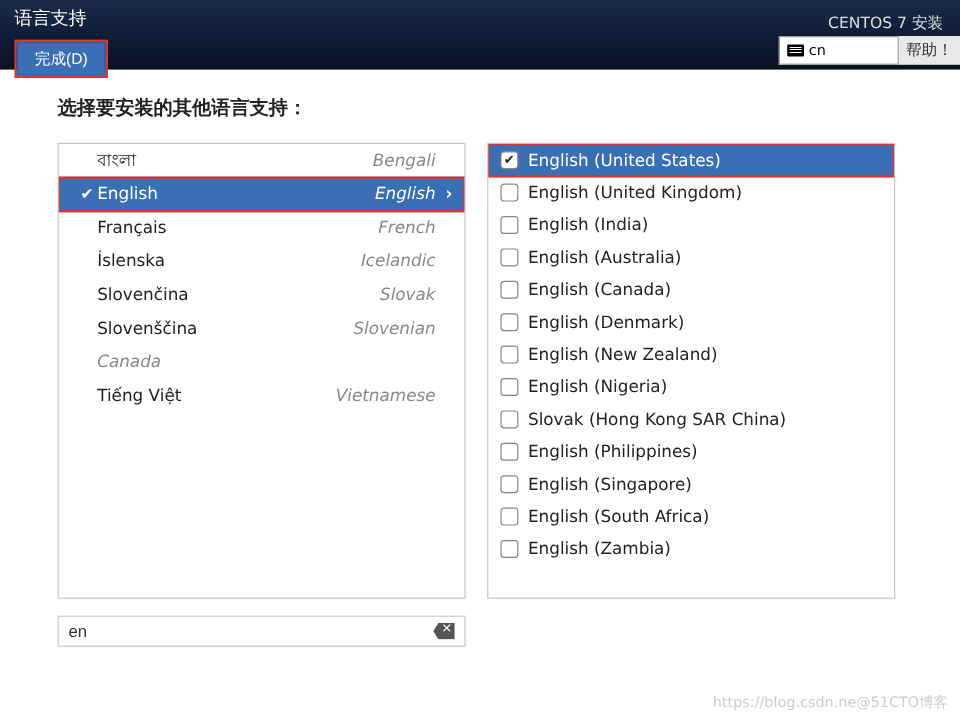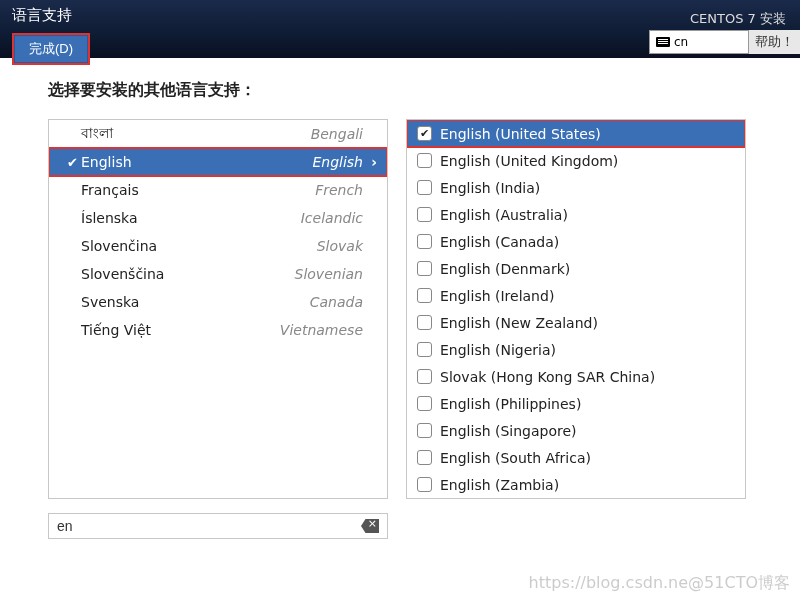--- a/index.html
+++ b/index.html
@@ -45,21 +45,21 @@
   .locale-row.selected .cb { background: #fff; }
   .locale-label { color: #222; }
   .locale-row.selected .locale-label { color: #fff; font-weight: 500; }
 
   .search-row { margin-top: 14px; width: 340px; }
   .search-box { display: flex; align-items: center; border: 1px solid #c7c7c7; background: #fff; padding: 4px 8px; justify-content: space-between; }
   .search-input { border: none; outline: none; flex: 1; font-size: 14px; color: #333; }
   .clear-icon { width: 18px; height: 14px; background: #555; clip-path: polygon(25% 0, 100% 0, 100% 100%, 25% 100%, 0 50%); position: relative; }
   .clear-icon::after { content: "×"; color: #fff; font-size: 11px; position: absolute; right: 2px; top: -2px; }
 
-  .watermark { position: absolute; right: 10px; bottom: 6px; color: #aaa; font-size: 16px; opacity: .6; }
+  .watermark { position: absolute; right: 10px; bottom: 6px; color: #aaa; font-size: 12px; opacity: .6; }
 </style>
 </head>
 <body>
 
 <div class="topbar">
   <div class="topbar-left">
     <div class="title-cn">语言支持</div>
     <div class="done-wrap">
       <button class="done-btn">完成(D)</button>
     </div>
@@ -113,21 +113,20 @@
             <span class="chev">›</span>
           </div>
           <div class="lang-row">
             <span class="tick">✔</span>
             <span class="lang-native">Slovenščina</span>
             <span class="lang-english">Slovenian</span>
             <span class="chev">›</span>
           </div>
           <div class="lang-row">
             <span class="tick">✔</span>
-            <span class="lang-native">Svenska</span>
             <span class="lang-english">Canada</span>
             <span class="chev">›</span>
           </div>
           <div class="lang-row">
             <span class="tick">✔</span>
             <span class="lang-native">Tiếng Việt</span>
             <span class="lang-english">Vietnamese</span>
             <span class="chev">›</span>
           </div>
         </div>
@@ -152,24 +151,20 @@
         <div class="locale-row">
           <span class="cb"></span>
           <span class="locale-label">English (Canada)</span>
         </div>
         <div class="locale-row">
           <span class="cb"></span>
           <span class="locale-label">English (Denmark)</span>
         </div>
         <div class="locale-row">
           <span class="cb"></span>
-          <span class="locale-label">English (Ireland)</span>
-        </div>
-        <div class="locale-row">
-          <span class="cb"></span>
           <span class="locale-label">English (New Zealand)</span>
         </div>
         <div class="locale-row">
           <span class="cb"></span>
           <span class="locale-label">English (Nigeria)</span>
         </div>
         <div class="locale-row">
           <span class="cb"></span>
           <span class="locale-label">Slovak (Hong Kong SAR China)</span>
         </div>

